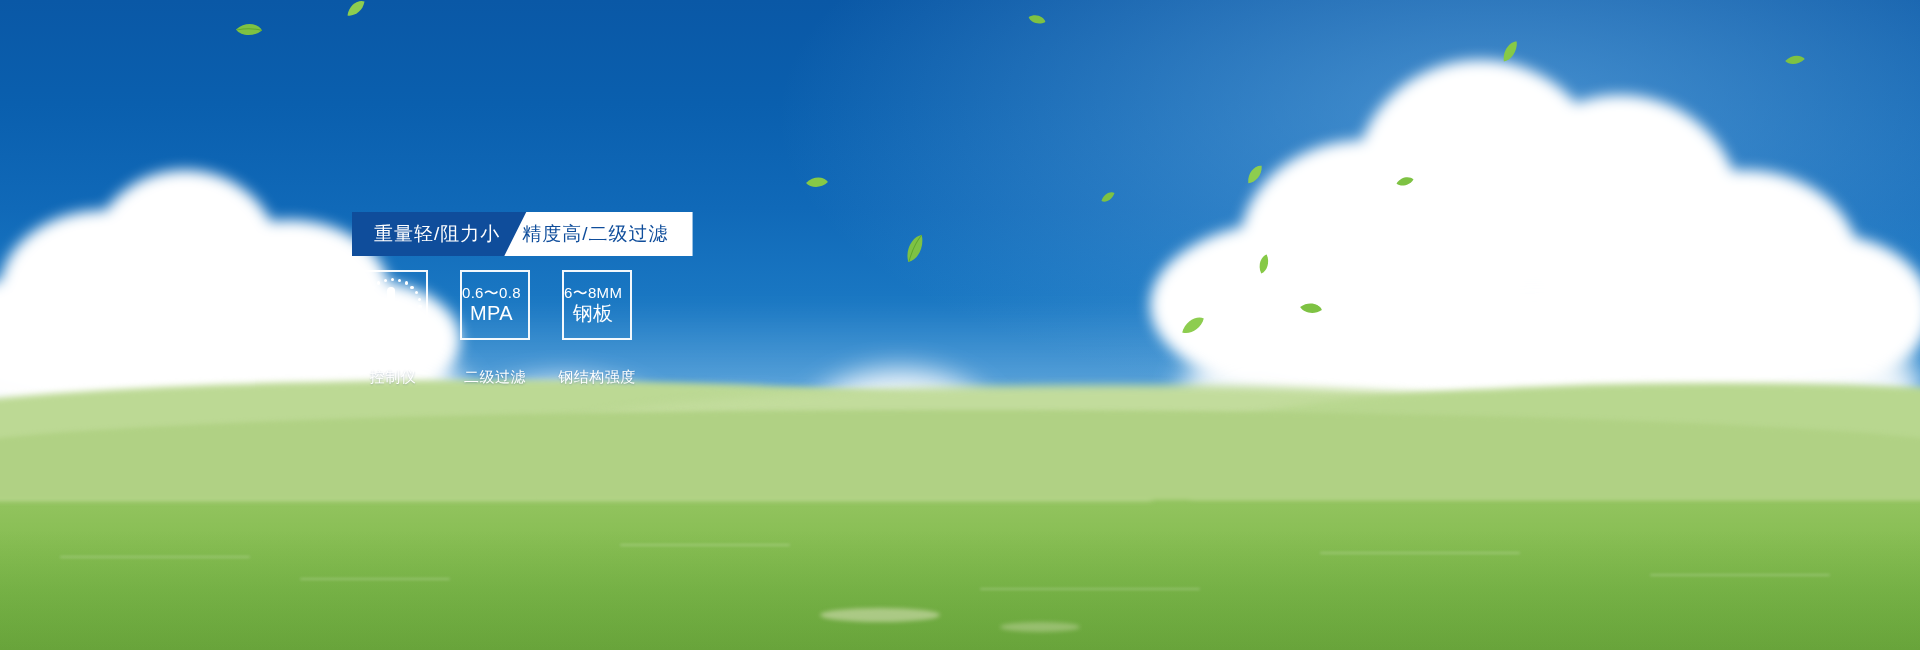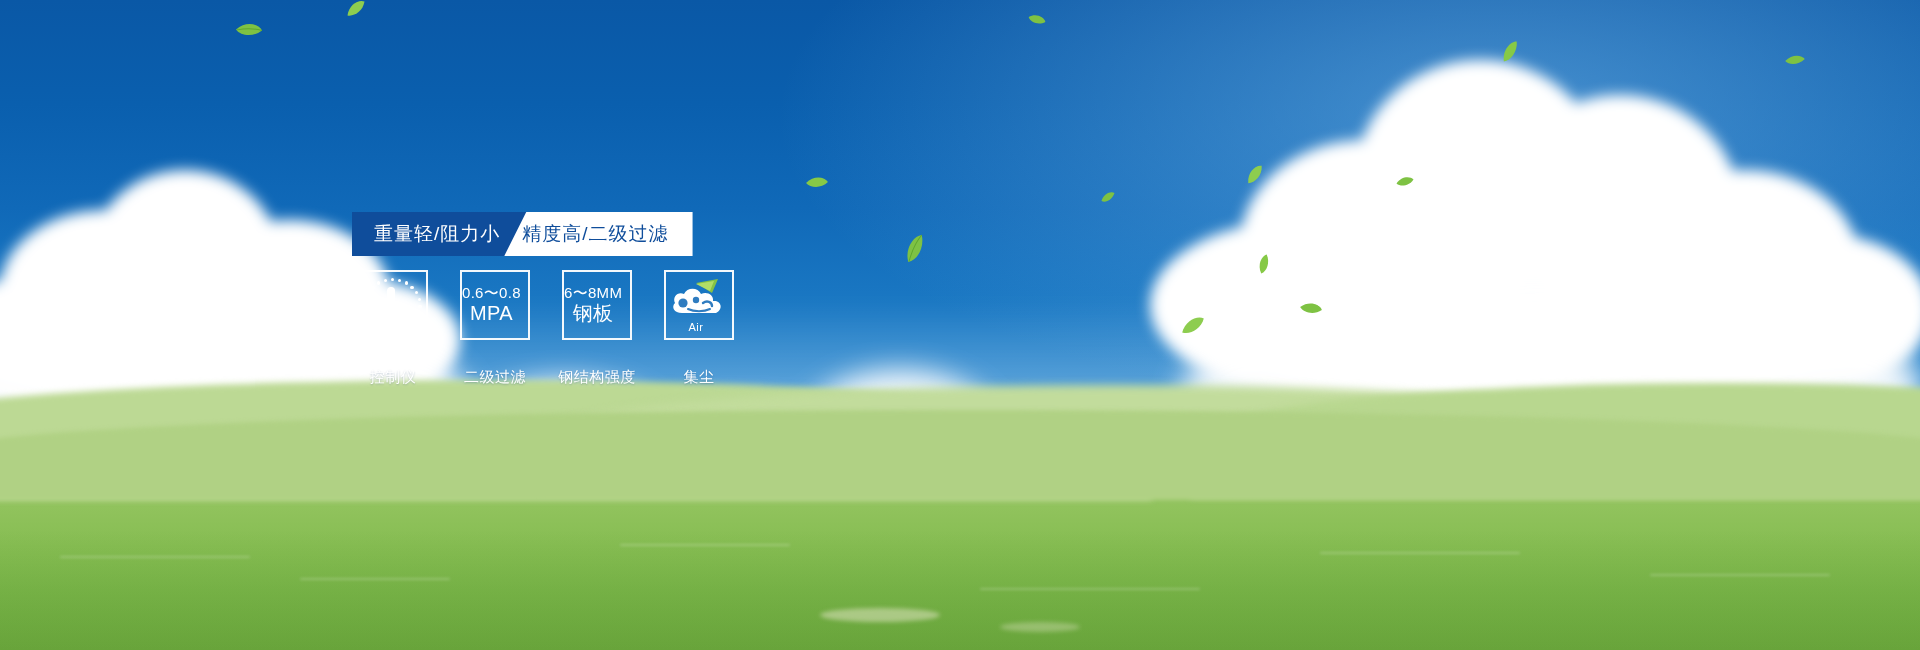--- a/index.html
+++ b/index.html
@@ -370,38 +370,16 @@
       <div class="icon-col">
         <div class="icon-box">
           <div class="icon-text">
             <div class="l1">6〜8MM</div>
             <div class="l2">钢板</div>
           </div>
         </div>
         <div class="icon-label">钢结构强度</div>
       </div>
 
-      <div class="icon-col">
-        <div class="icon-box">
-          <div class="aircloud">
-            <svg width="60" height="42" viewBox="0 0 60 42" style="position:absolute;left:0;top:2px;">
-              <path d="M30 4 L52 0 L46 14 Z" fill="#8cc63f" opacity="0.95"></path>
-              <path d="M30 5 L48 2 L44 12 Z" fill="#b6e06a" opacity="0.9"></path>
-              <path d="M16 34
-                       C8 34, 5 28, 9 24
-                       C6 18, 12 12, 18 15
-                       C21 8, 32 8, 35 15
-                       C41 12, 48 16, 47 22
-                       C55 21, 58 30, 50 34 Z" fill="#ffffff"></path>
-              <circle cx="17" cy="24" r="4.6" fill="#2f7cc0"></circle>
-              <circle cx="30" cy="21" r="3.2" fill="#2f7cc0"></circle>
-              <path d="M37 24 C41 21, 46 23, 46 27" stroke="#2f7cc0" stroke-width="2.4" fill="none" stroke-linecap="round"></path>
-              <path d="M22 30 C28 33, 38 33, 44 30" stroke="#2f7cc0" stroke-width="2" fill="none" stroke-linecap="round"></path>
-            </svg>
-            <div class="airtxt">Air</div>
-          </div>
-        </div>
-        <div class="icon-label">集尘</div>
-      </div>
 
     </div>
   </div>
 </div>
 
 </body></html>

